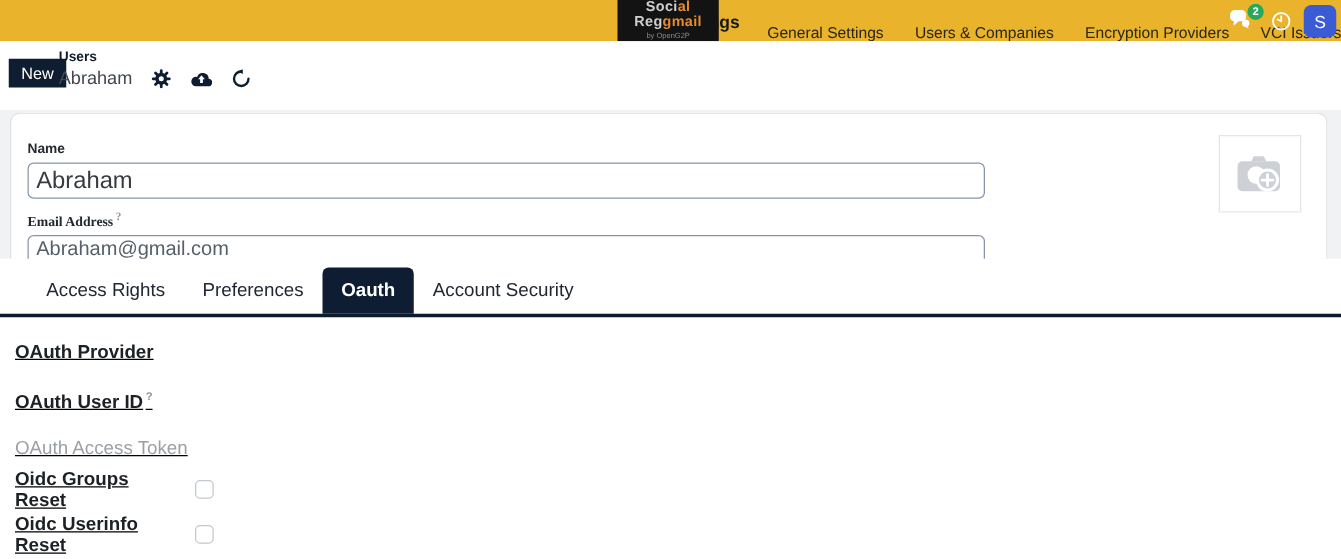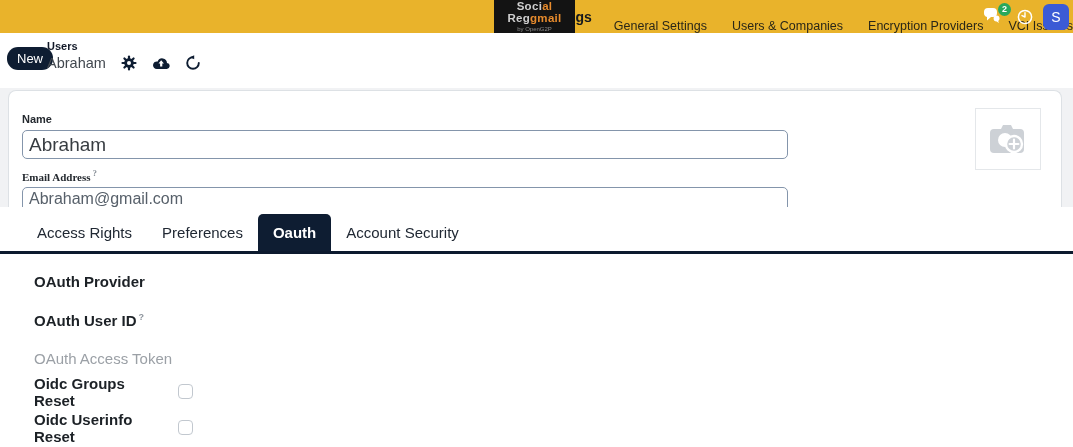--- a/index.html
+++ b/index.html
@@ -17,21 +17,21 @@
   .logo-line .accent { color:#E78B2D; }
   .logo-byline { font-size:6px; color:#8A8A8A; margin-top:2px; }
   .top-right { position:absolute; right:4px; top:0; height:33px; display:flex; align-items:center; gap:9px; }
   .chat-wrap { position:relative; width:24px; height:20px; cursor:pointer; }
   .badge { position:absolute; right:-4px; top:-4px; min-width:13px; height:13px; border-radius:8px; background:#28A85C; color:#fff; font-size:9px; font-weight:700; display:flex; align-items:center; justify-content:center; padding:0 2px; }
   .clock-wrap { width:18px; height:18px; cursor:pointer; }
   .avatar { width:26px; height:26px; border-radius:6px; background:#3B5BD5; color:#fff; font-size:14px; display:flex; align-items:center; justify-content:center; cursor:pointer; }
 
   
   .crumb-row { position:absolute; left:0; top:33px; width:1073px; height:55px; background:#fff; }
-  .new-btn { position:absolute; left:7px; top:14px; height:23px; padding:0 10px; background:#0E1D32; color:#fff; font-size:13px; border:none; border-radius:11px; line-height:23px; cursor:pointer; }
+  .new-btn { position:absolute; left:7px; top:14px; height:23px; padding:0 10px; background:#0E1D32; color:#fff; font-size:13px; border:none; border-radius:0; line-height:23px; cursor:pointer; }
   .crumb-block { position:absolute; left:47px; top:7px; }
   .crumb-parent { font-size:11px; font-weight:700; color:#111827; cursor:pointer; }
   .crumb-line { display:flex; align-items:center; gap:15px; margin-top:3px; }
   .crumb-current { font-size:14.5px; color:#42484F; }
   .crumb-icon { cursor:pointer; display:flex; align-items:center; }
 
   
   .band { position:absolute; left:0; top:88px; width:1073px; height:119px; background:#F1F2F4; }
   .sheet { position:absolute; left:8px; top:2px; width:1054px; height:117px; background:#fff; border:1px solid #DDE1E5; border-bottom:none; border-radius:8px 8px 0 0; padding:18px 0 0 13px; }
   .fld-label { font-size:11px; font-weight:700; color:#24292F; }
@@ -41,21 +41,21 @@
   .email-label { display:block; margin-top:9px;font-family:Liberation Serif, serif; }
   .email-input { height:25px; font-size:16px; color:#57606A; padding:0 6px; margin-top:4px; }
   .photo-box { position:absolute; right:20px; top:17px; width:66px; height:62px; background:#fff; border:1px solid #E4E7EA; display:flex; align-items:center; justify-content:center; cursor:pointer; }
 
   
   .tabs-row { position:absolute; left:0; top:207px; width:1073px; height:47px; background:#fff; border-bottom:3px solid #0C1A2E; display:flex; align-items:flex-end; padding-left:22px; }
   .tab { padding:10px 15px; font-size:15px; color:#202833; cursor:pointer; white-space:nowrap; }
   .tab.active { background:#0E1D32; color:#fff; font-weight:700; border-radius:5px 5px 0 0;text-align:center; }
 
   
-  .content { position:absolute; left:0; top:254px; width:1073px; height:193px; background:#fff; padding:19px 0 0 34px; }
+  .content { position:absolute; left:0; top:254px; width:1073px; height:193px; background:#fff; padding:19px 0 0 12px;text-decoration:underline; }
   .frow { display:flex; align-items:center; height:17px; }
   .lbl-bold { font-size:15px; font-weight:700; color:#1C2126; }
   .lbl-muted { font-size:15px; color:#9BA0A6; }
   .frow .lbl-fixed { width:134px; }
   .m1 { margin-bottom:22px; } .m2 { margin-bottom:21px; } .m3 { margin-bottom:16px;align-items:flex-end; } .m4 { margin-bottom:19px; }
   .cbx { appearance:none; -webkit-appearance:none; width:15px; height:15px; border:1.5px solid #C2C8CF; border-radius:4px; background:#fff; cursor:pointer; margin-left:10px; }
 </style>
 </head>
 <body>
 

